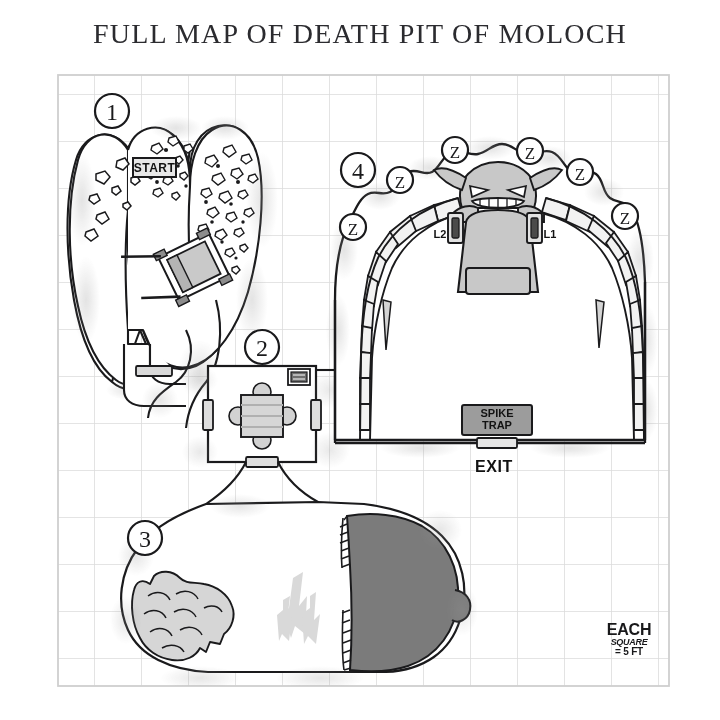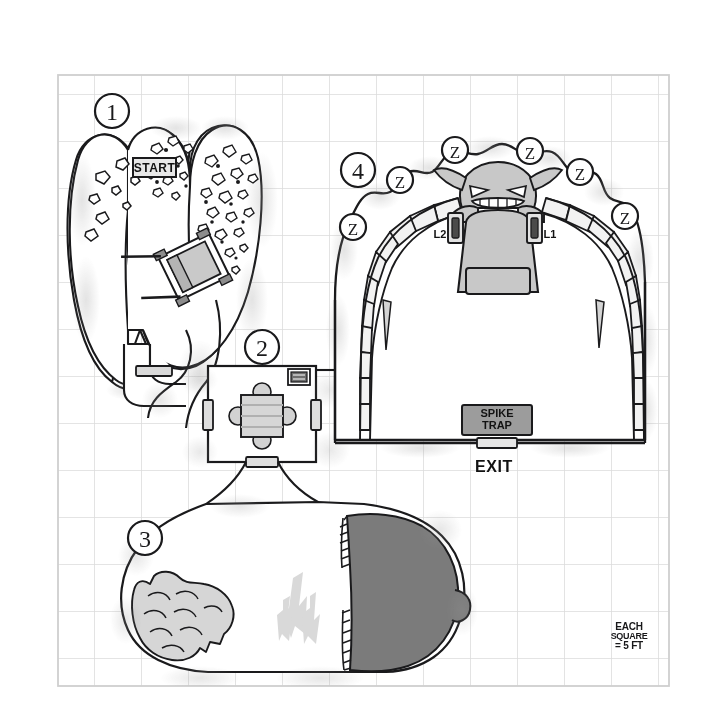--- a/index.html
+++ b/index.html
@@ -41,29 +41,30 @@
   .legend-box {
     position: absolute;
     left: 603px;
     top: 622px;
     width: 52px;
     text-align: center;
     font-family: "Liberation Sans", sans-serif;
     color: #18181a;
     line-height: 1.02;
   }
-  .legend-l1 { font-size: 10px; font-weight: bold; letter-spacing: -0.2px; }
-  .legend-l2 { font-size: 9px; font-weight: bold; letter-spacing: -0.3px; }
+  .legend-l1 { font-size: 16px; font-weight: bold; letter-spacing: -0.2px; }
+  .legend-l2 { font-size: 9px; font-weight: bold; letter-spacing: -0.3px; font-style: italic; }
   .legend-l3 { font-size: 10px; font-weight: bold; letter-spacing: -0.2px; }
 </style>
 </head>
 <body>
 
 <div id="page">
 
+  <div id="map-title">FULL MAP OF DEATH PIT OF MOLOCH</div>
 
   <svg id="map-canvas" width="720" height="720" viewBox="0 0 720 720">
     <defs>
       <pattern id="gridPattern" width="47" height="47" patternUnits="userSpaceOnUse">
         <path d="M 47 0 L 0 0 0 47" fill="none" stroke="#dcdcdc" stroke-width="1.6"></path>
       </pattern>
       <clipPath id="clipRoom3Dark">
         <path d="M345,520 L345,668 L400,668 C440,668 462,640 462,602 C462,580 452,562 440,550
                  C452,540 458,528 452,520 Z"></path>
       </clipPath>

